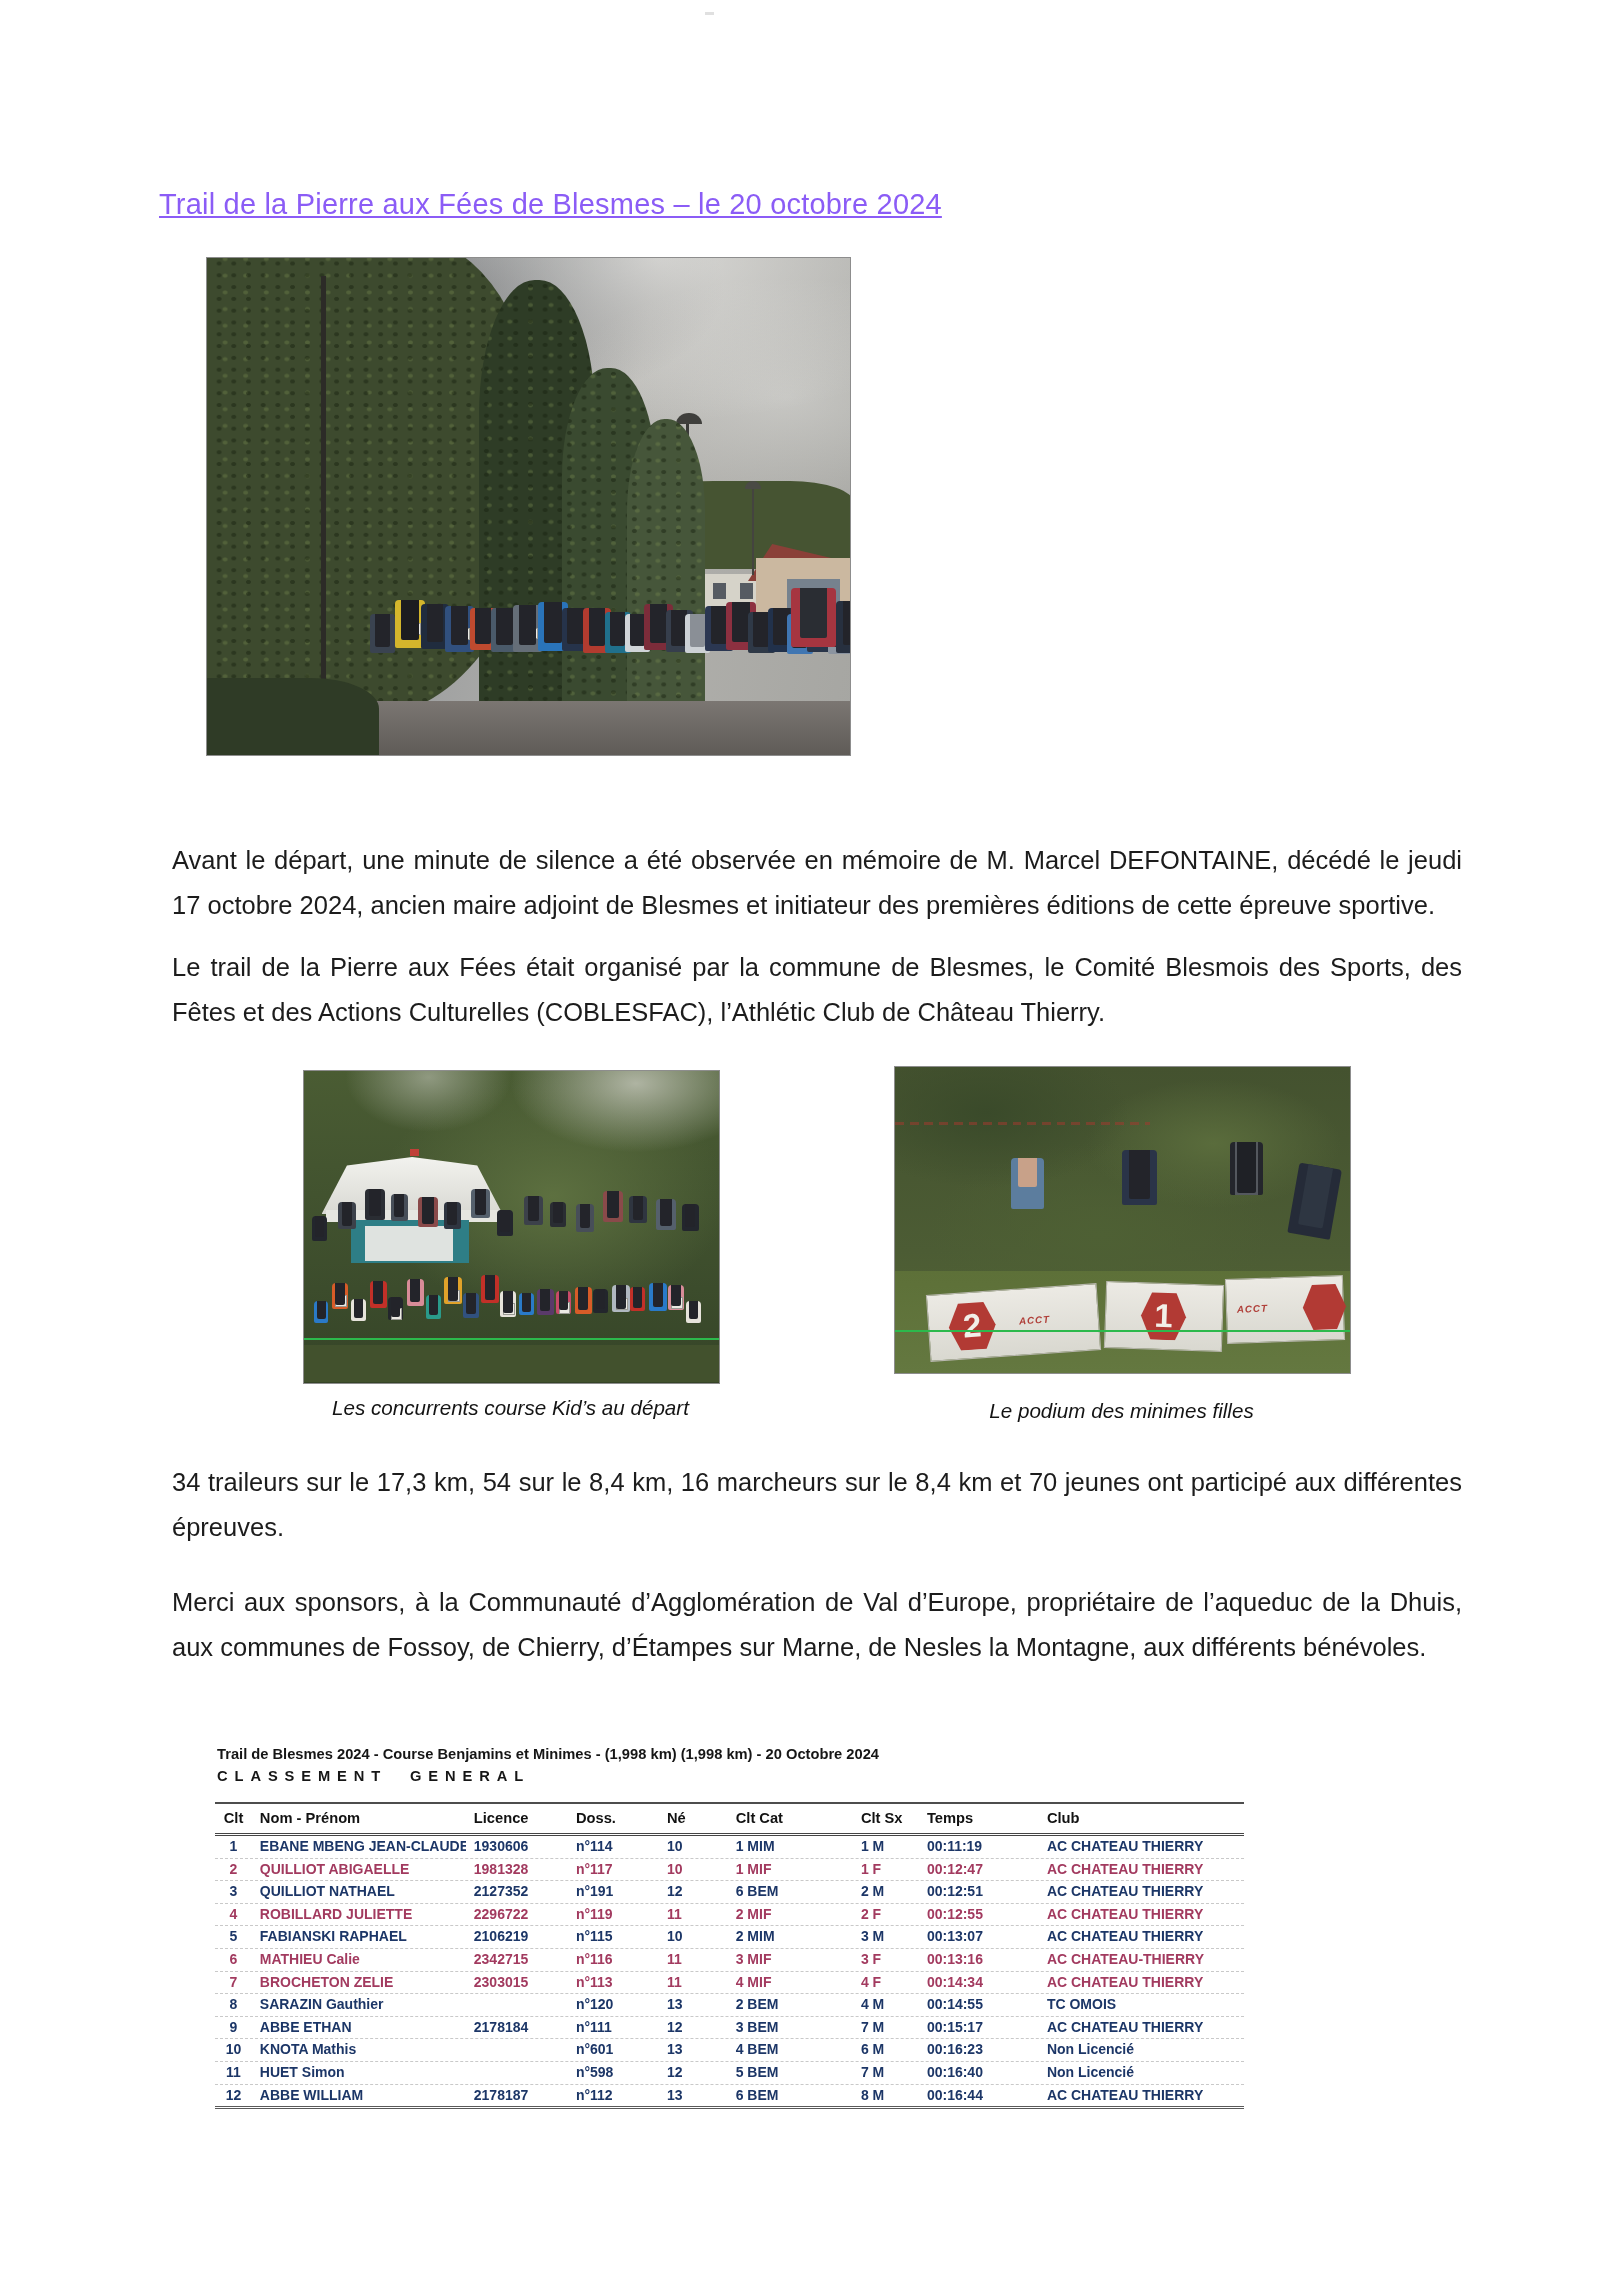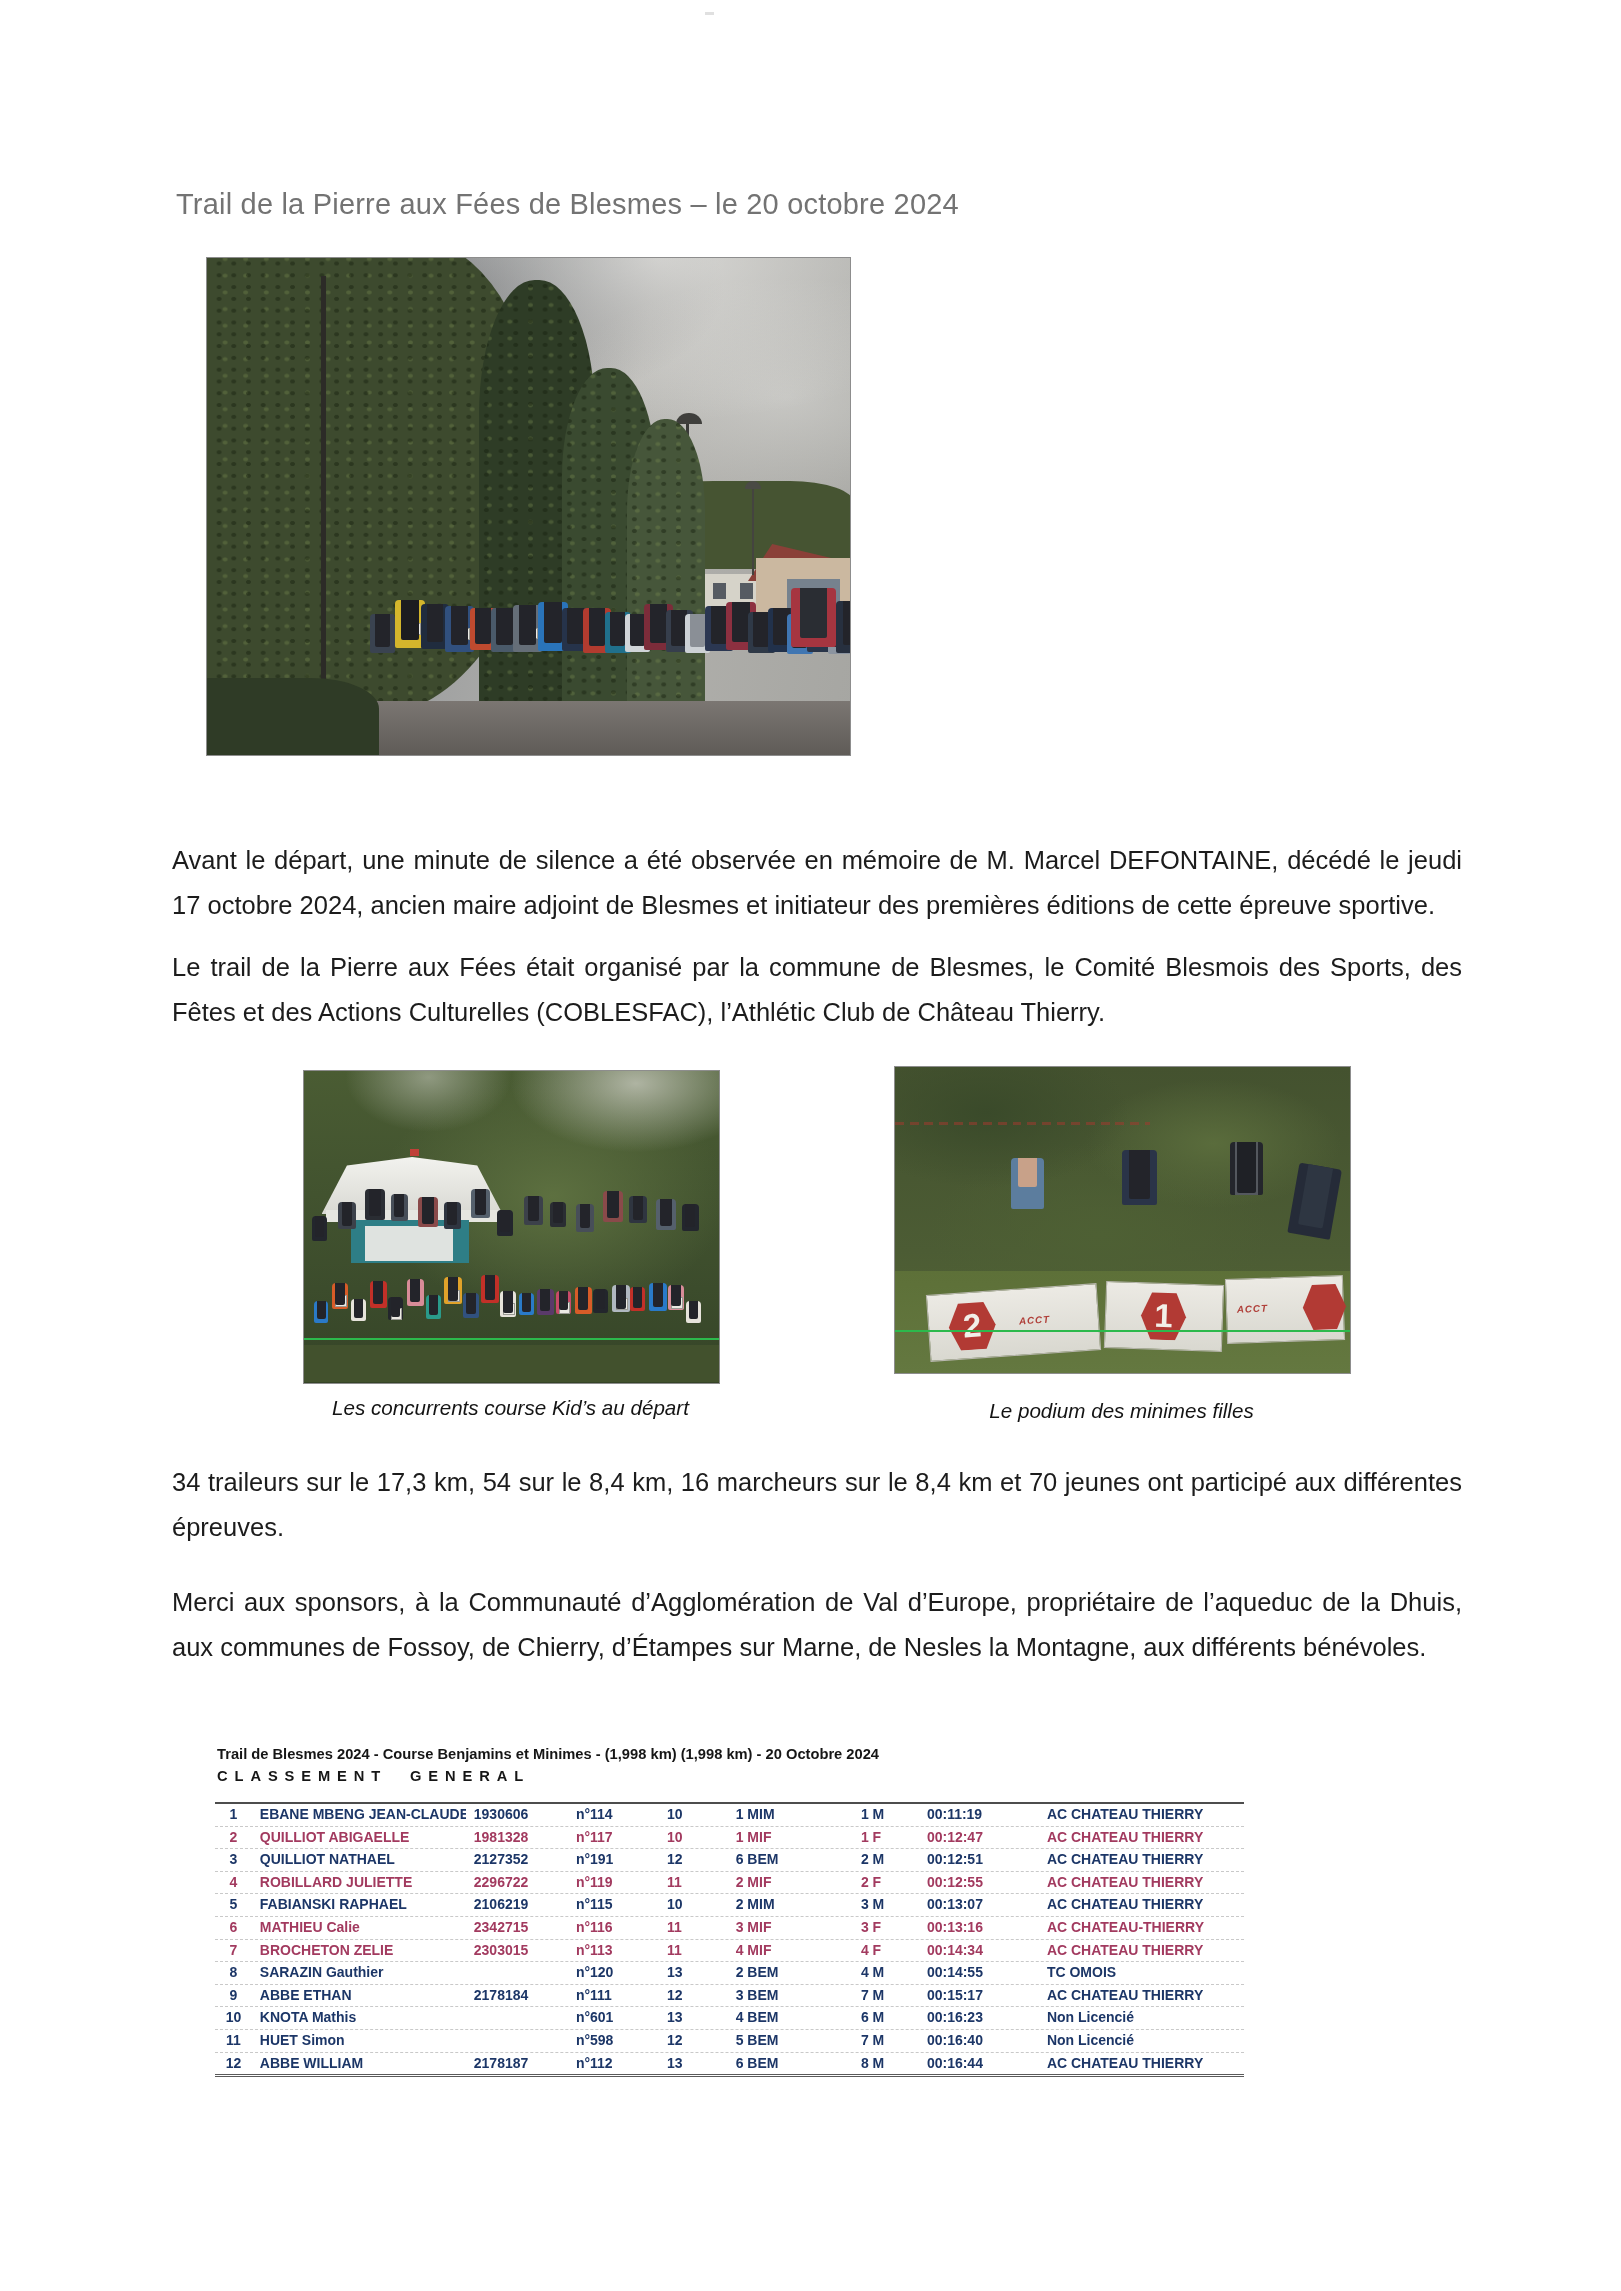--- a/index.html
+++ b/index.html
@@ -1,20 +1,20 @@
 <!DOCTYPE html>
 <html><head>
 <meta charset="utf-8">
 <style>
   html,body{margin:0;padding:0;background:#e8e8e8;}
   .page{position:relative;width:1621px;height:2292px;margin:0 auto;background:#ffffff;
         font-family:"Liberation Sans",sans-serif;color:#1e1e1e;overflow:hidden;}
   .abs{position:absolute;}
 
-  .title{left:176px;top:188px;font-size:29px;color:#737373;letter-spacing:0.2px;}
+  .title{left:159px;top:188px;font-size:29px;color:#8b5cf6;letter-spacing:0.2px;text-decoration:underline;}
 
   .para{left:172px;width:1290px;font-size:25.5px;line-height:45px;color:#1c1c1c;text-align:justify;}
 
   .caption{font-size:20.6px;font-style:italic;color:#141414;text-align:center;}
 
   .results-heading{left:172px;top:1690px;font-size:30px;color:#2e2e2e;
                    border-bottom:2px solid #3f3f3f;padding-bottom:2.9px;}
 
   .tbl-title{left:217px;top:1746px;font-size:14.7px;font-weight:bold;color:#161616;}
   .tbl-sub{left:217px;top:1768px;font-size:14.7px;font-weight:bold;color:#161616;
@@ -551,20 +551,31 @@
   </div>
   <div class="abs caption" style="left:894px;top:1399px;width:455px;">Le podium des minimes filles</div>
 
   <div class="abs para" style="top:1460px;">34 traileurs sur le 17,3 km, 54 sur le 8,4 km, 16 marcheurs sur le 8,4 km et 70 jeunes ont participé aux différentes épreuves.</div>
   <div class="abs para" style="top:1580px;">Merci aux sponsors, à la Communauté d’Agglomération de Val d’Europe, propriétaire de l’aqueduc de la Dhuis, aux communes de Fossoy, de Chierry, d’Étampes sur Marne, de Nesles la Montagne, aux différents bénévoles.</div>
 
   <div class="abs tbl-title">Trail de Blesmes 2024 - Course Benjamins et Minimes - (1,998 km) (1,998 km) - 20 Octobre 2024</div>
   <div class="abs tbl-sub">CLASSEMENT GENERAL</div>
 
   <div class="abs rtable">
+    <div class="trow thead" id="results-head">
+        <div class="tcell c-clt">Clt</div>
+        <div class="tcell c-nom">Nom - Prénom</div>
+        <div class="tcell c-licence">Licence</div>
+        <div class="tcell c-doss">Doss.</div>
+        <div class="tcell c-ne">Né</div>
+        <div class="tcell c-clt_cat">Clt Cat</div>
+        <div class="tcell c-clt_sx">Clt Sx</div>
+        <div class="tcell c-temps">Temps</div>
+        <div class="tcell c-club">Club</div>
+      </div>
     <div class="tbody" id="results-rows">
         <div class="trow male">
           <div class="tcell c-clt">1</div>
           <div class="tcell c-nom">EBANE MBENG JEAN-CLAUDE</div>
           <div class="tcell c-licence">1930606</div>
           <div class="tcell c-doss">n°114</div>
           <div class="tcell c-ne">10</div>
           <div class="tcell c-clt_cat">1 MIM</div>
           <div class="tcell c-clt_sx">1 M</div>
           <div class="tcell c-temps">00:11:19</div>

